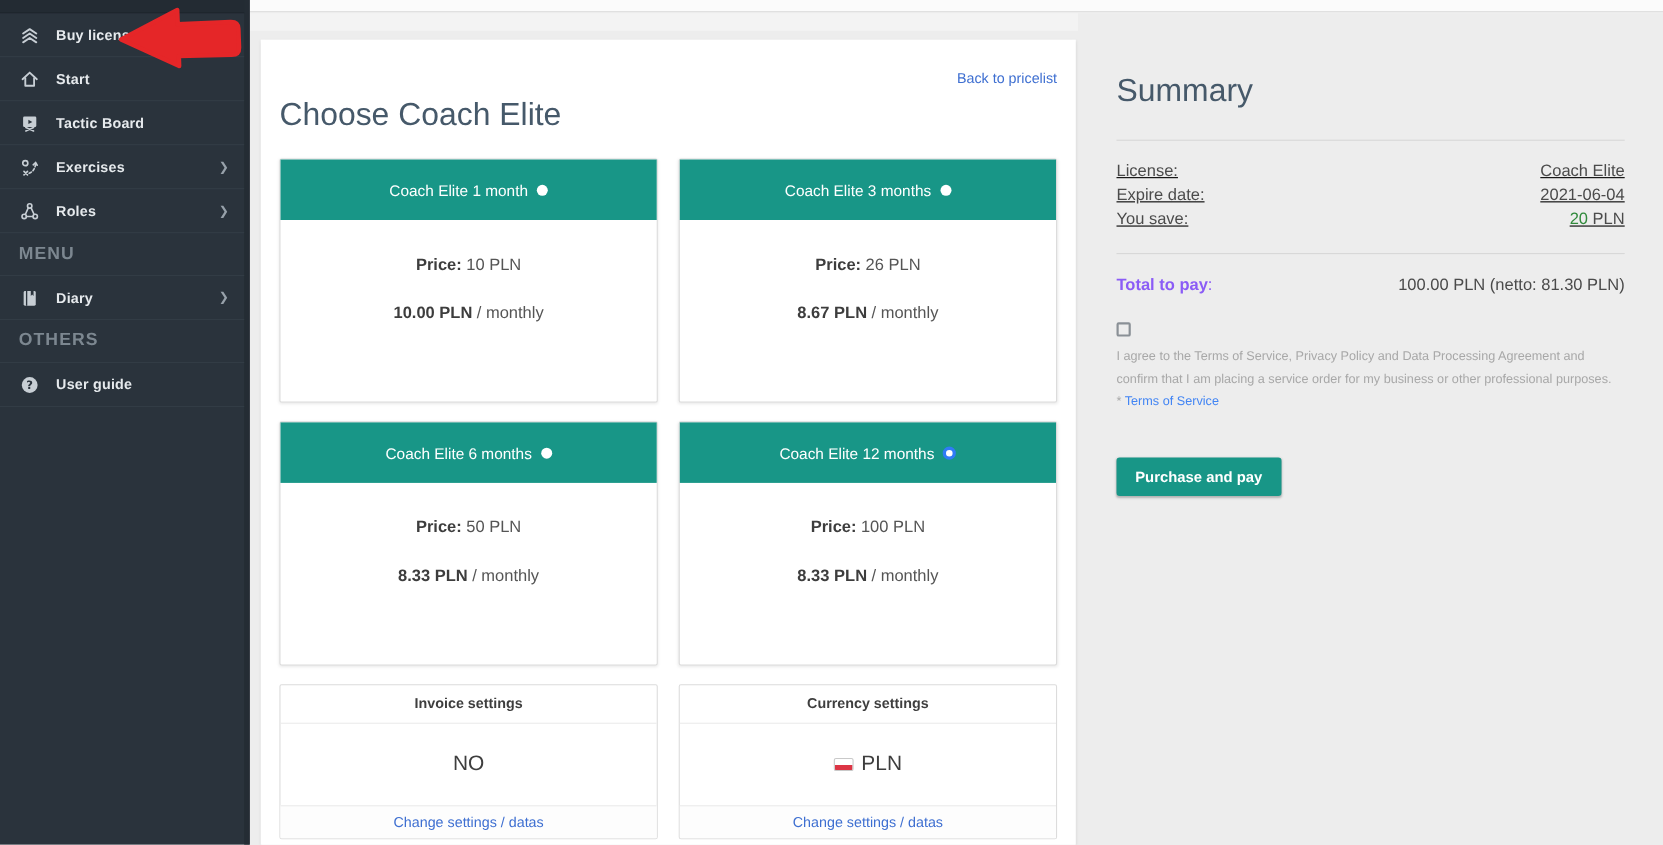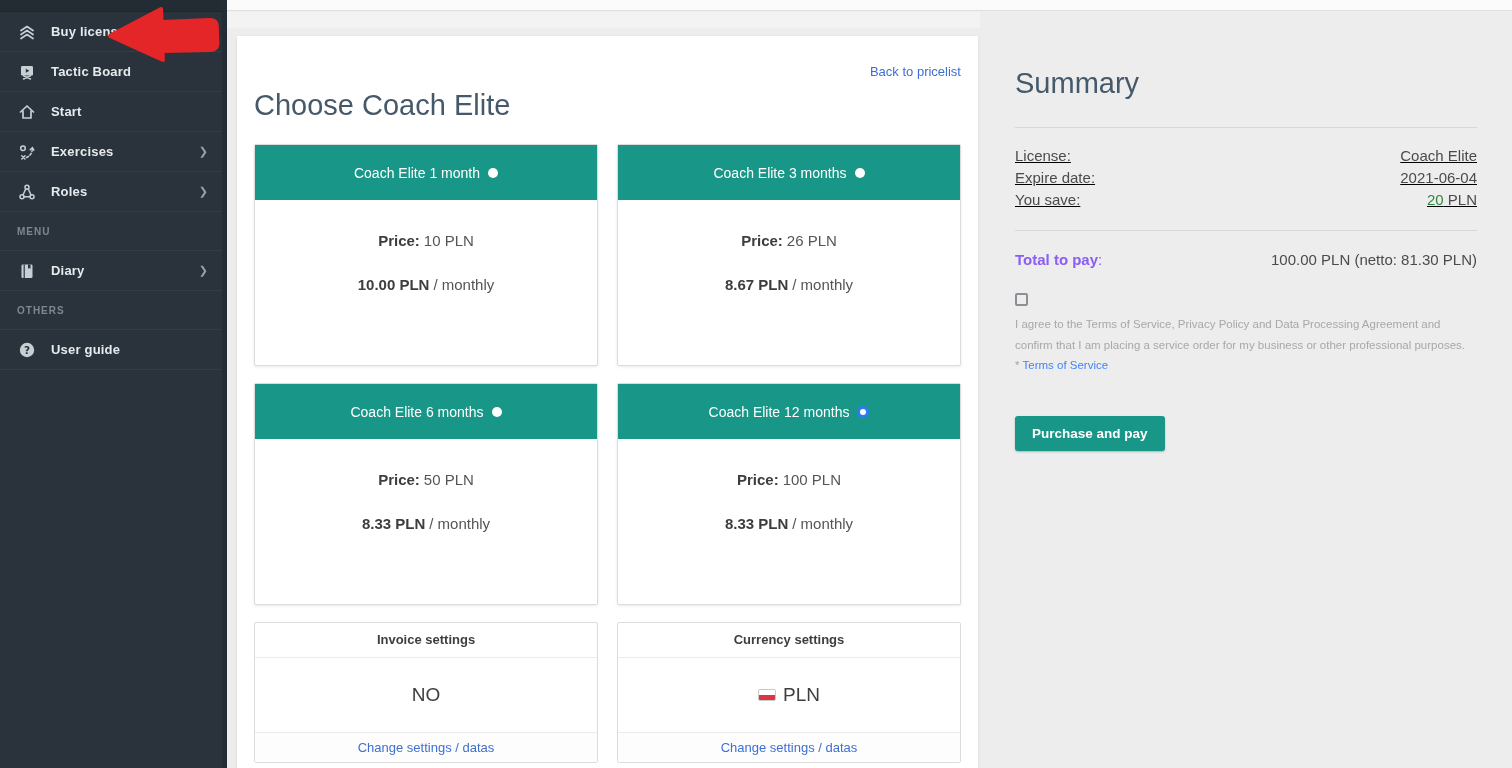--- a/index.html
+++ b/index.html
@@ -9,21 +9,21 @@
   
   .sidebar { position:absolute; left:0; top:0; width:227px; height:768px;
              background:#2a333c; border-right:5px solid #242c34; z-index:2; }
   .sidebar-topstrip { height:12px; background:#232b33; border-bottom:1px solid #1e262d; }
   .side-item { height:40px; display:flex; align-items:center; padding:0 14px 0 17px;
                border-bottom:1px solid #323c45; cursor:pointer; }
   .side-item .icon { width:20px; height:20px; flex:0 0 20px; margin-right:14px; }
   .side-item .lbl { color:#e6eaed; font-size:13px; font-weight:bold; letter-spacing:.2px; flex:1; }
   .side-item .chev { color:#97a1aa; font-size:11px; }
   .side-section { height:39px; display:flex; align-items:center; padding:0 17px;
-                  border-bottom:1px solid #323c45; color:#7c8790; font-size:10px;
+                  border-bottom:1px solid #323c45; color:#7c8790; font-size:16px;
                   font-weight:bold; letter-spacing:1px; }
 
   
   .annot-arrow { position:absolute; left:104px; top:3px; z-index:5; pointer-events:none; }
 
   
   .topstrip { position:absolute; left:227px; right:0; top:0; height:11px;
               background:#fbfbfb; border-bottom:1px solid #e0e0e0; z-index:1; }
   .substrip { position:absolute; left:227px; right:0; top:12px; height:16px;
               background:#f3f3f3; z-index:0; }
@@ -97,35 +97,35 @@
       <svg viewBox="0 0 20 20" width="20" height="20" fill="none" stroke="#c7ced4" stroke-width="1.7" stroke-linecap="round" stroke-linejoin="round">
         <polyline points="4,8.5 10,4.5 16,8.5"></polyline>
           <polyline points="4,12.5 10,8.5 16,12.5"></polyline>
           <polyline points="4,16.5 10,12.5 16,16.5"></polyline>
       </svg></span>
     <span class="lbl">Buy license</span>
   </div>
 
   <div class="side-item">
     <span class="icon">
+      <svg viewBox="0 0 20 20" width="20" height="20" fill="none" stroke="#c7ced4" stroke-width="1.7" stroke-linecap="round" stroke-linejoin="round">
+        <path d="M3.5 10 L10 4 L16.5 10"></path>
+          <path d="M6 9 V16 H14 V9"></path>
+      </svg></span>
+    <span class="lbl">Start</span>
+  </div>
+
+  <div class="side-item">
+    <span class="icon">
       <svg viewBox="0 0 20 20" width="20" height="20">
         <rect x="4" y="4" width="12" height="9.5" rx="1.2" fill="#c7ced4"></rect>
         <polygon points="8.8,6.8 8.8,10.8 12.4,8.8" fill="#2a333c"></polygon>
         <path d="M6.5 17 L13.5 13.8 M6.5 13.8 L13.5 17" stroke="#c7ced4" stroke-width="1.5" stroke-linecap="round" fill="none"></path>
       </svg></span>
     <span class="lbl">Tactic Board</span>
-  </div>
-
-  <div class="side-item">
-    <span class="icon">
-      <svg viewBox="0 0 20 20" width="20" height="20" fill="none" stroke="#c7ced4" stroke-width="1.7" stroke-linecap="round" stroke-linejoin="round">
-        <path d="M3.5 10 L10 4 L16.5 10"></path>
-          <path d="M6 9 V16 H14 V9"></path>
-      </svg></span>
-    <span class="lbl">Start</span>
   </div>
 
   <div class="side-item">
     <span class="icon">
       <svg viewBox="0 0 20 20" width="20" height="20" fill="none" stroke="#c7ced4" stroke-width="1.5" stroke-linecap="round">
         <circle cx="6" cy="6.3" r="2.3"></circle>
         <path d="M4.8 13.8 L8 17 M8 13.8 L4.8 17"></path>
         <path d="M9.5 15.5 Q14.5 13.5 15.3 7.5" stroke-dasharray="2.2,2"></path>
         <polyline points="13.2,7.8 15.4,5.8 16.8,8.2"></polyline>
       </svg></span>

